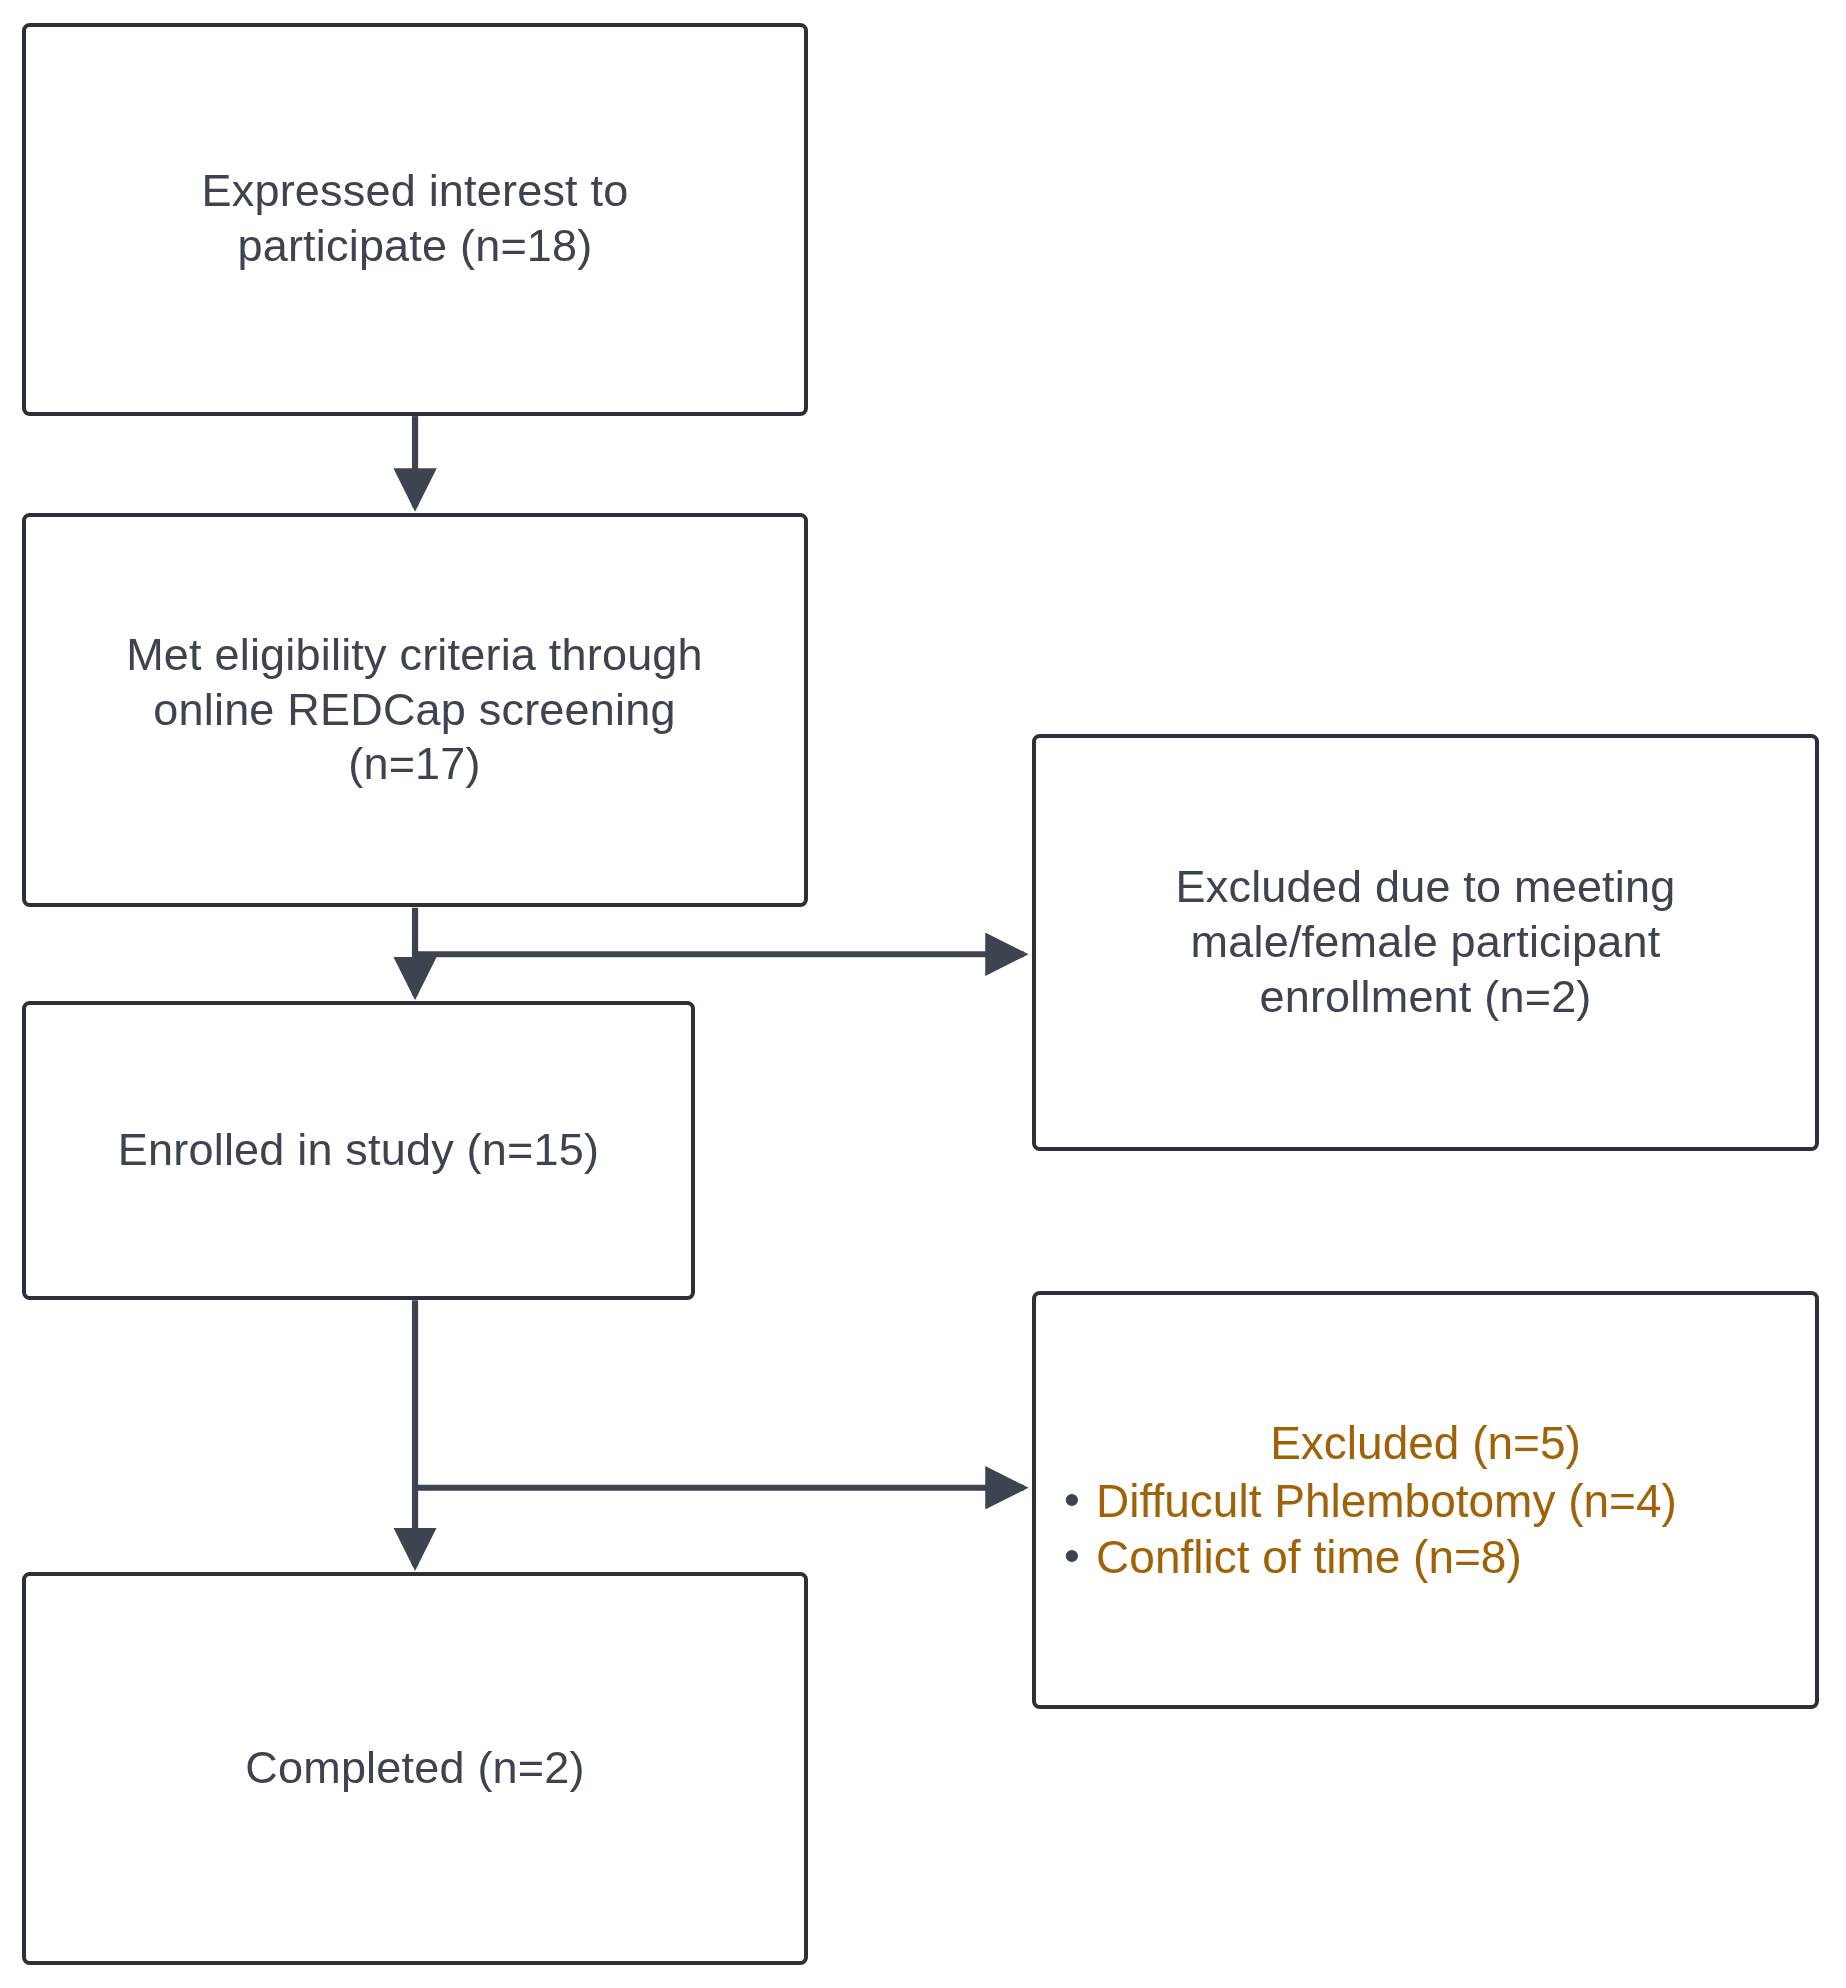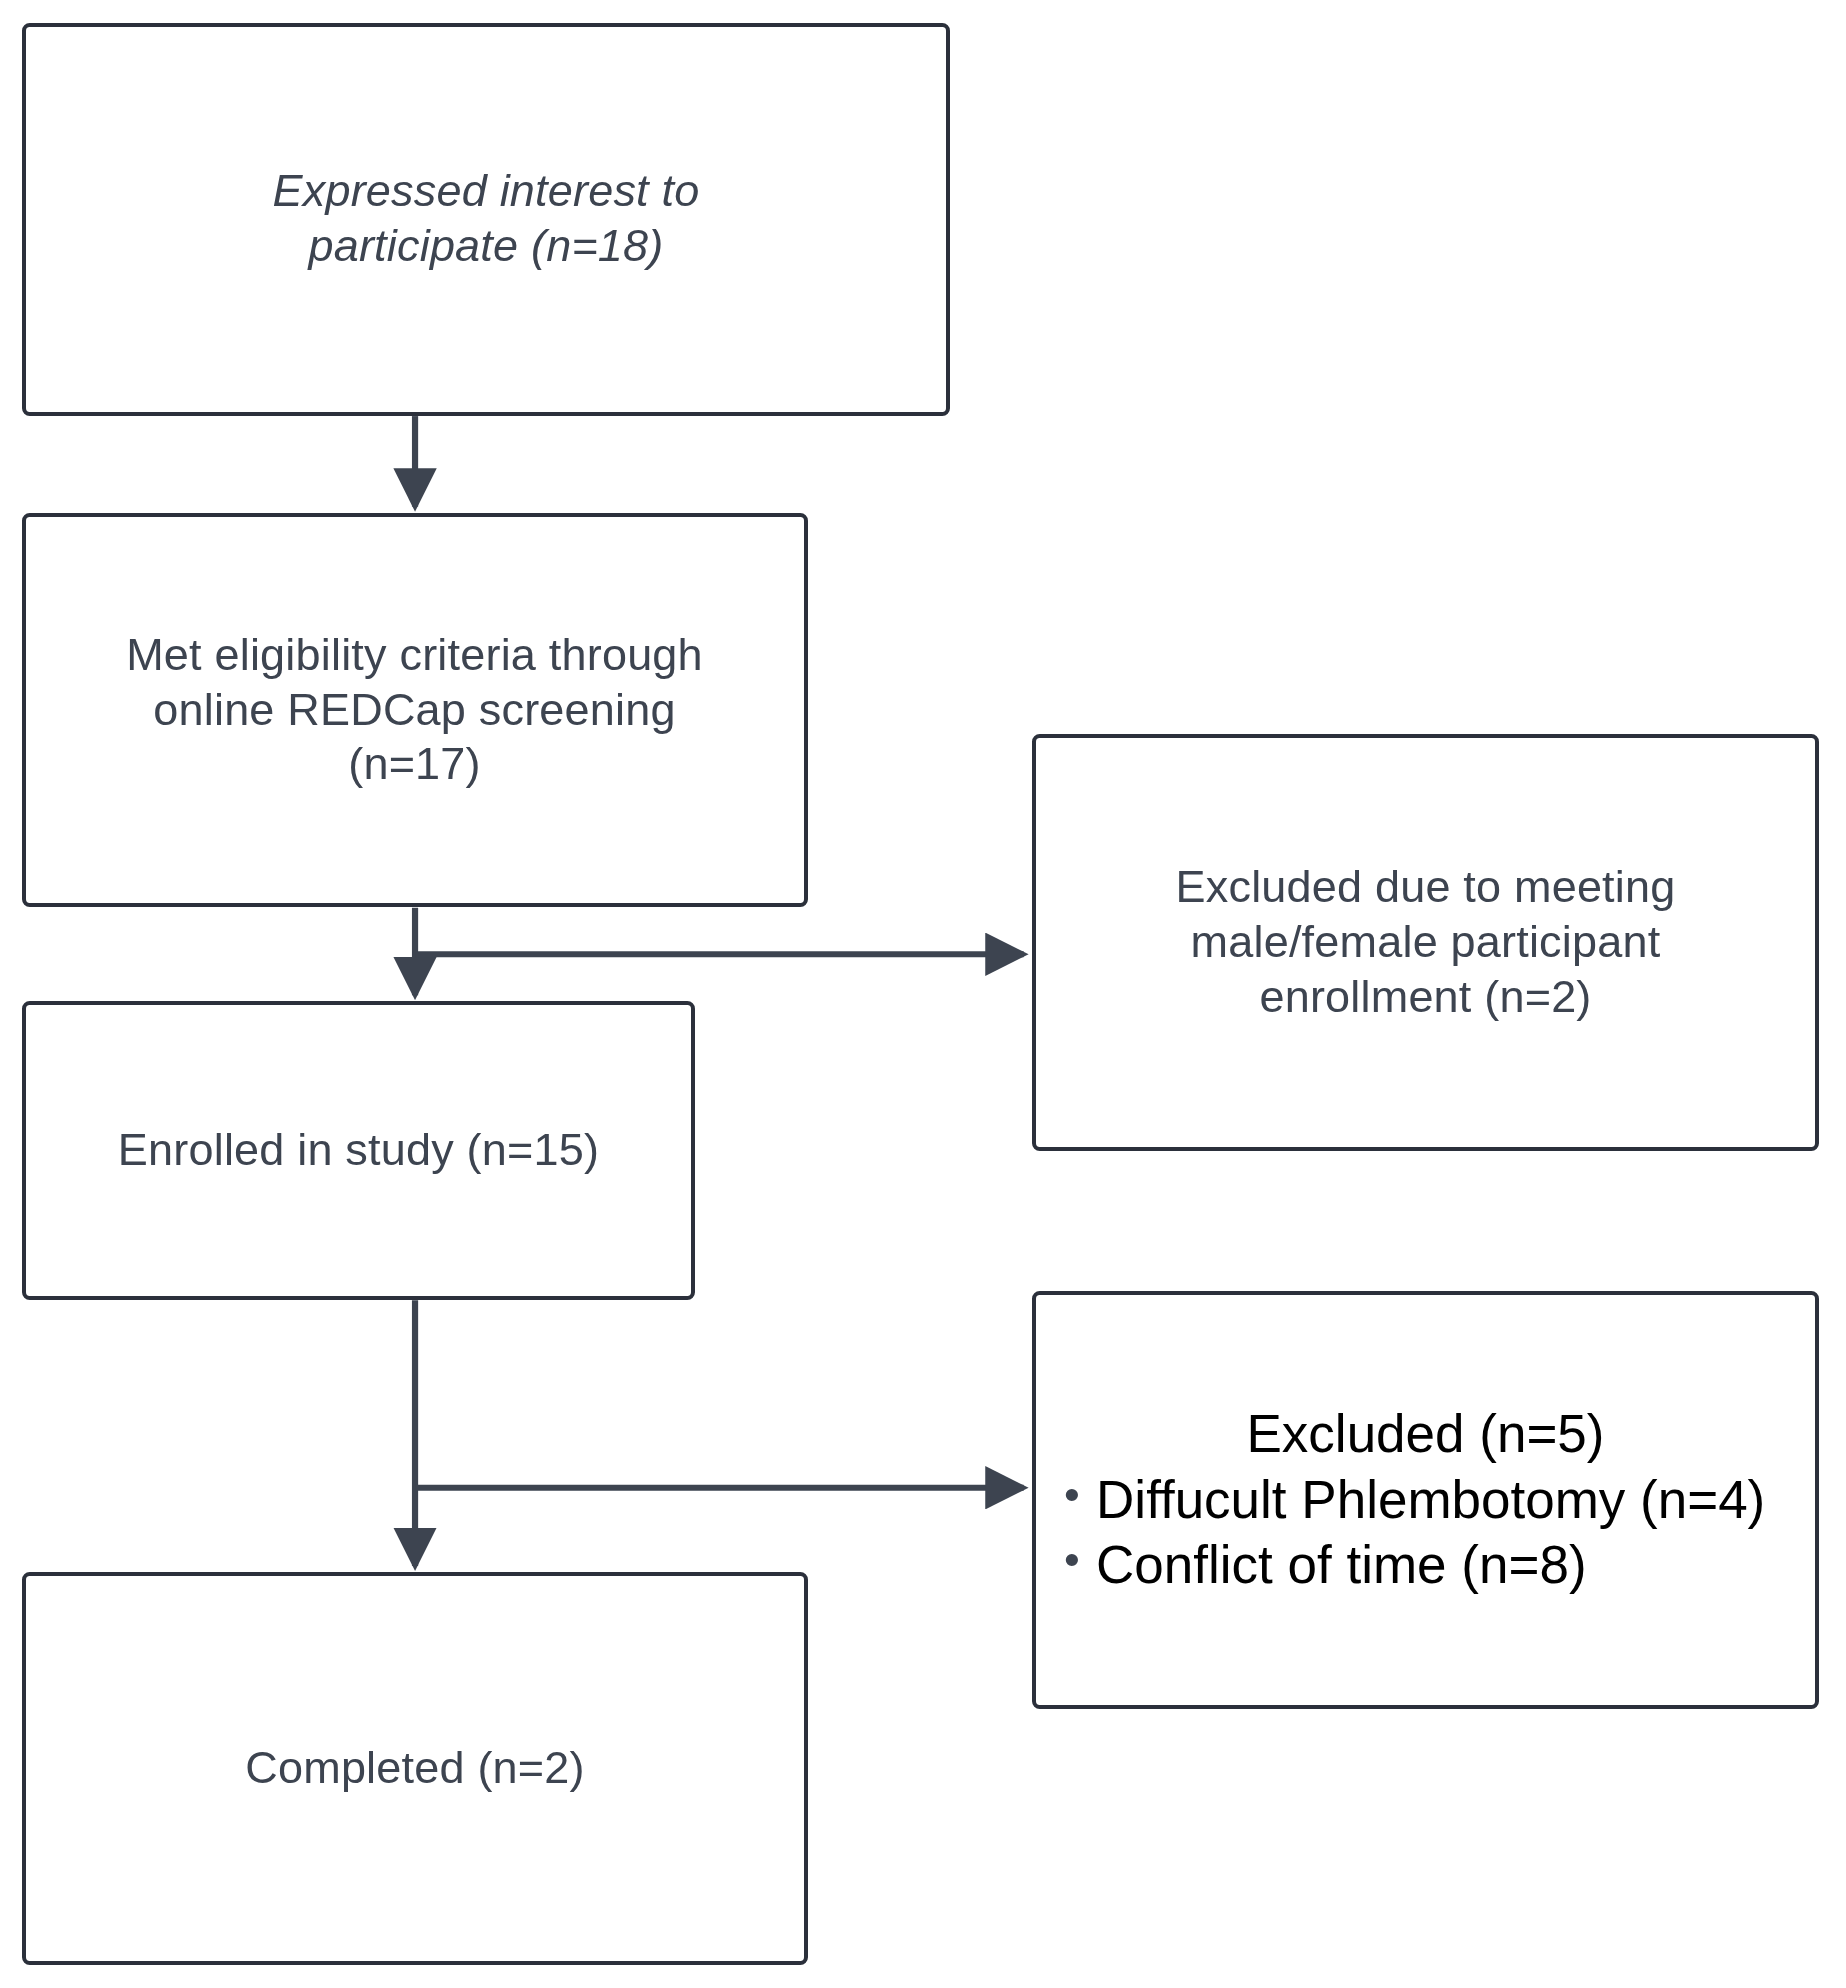--- a/index.html
+++ b/index.html
@@ -32,31 +32,31 @@
   .node-text {
     color: #3d4450;
     font-size: 45px;
     line-height: 1.22;
     text-align: center;
     font-weight: 400;
     letter-spacing: 0.2px;
     white-space: pre-line;
   }
   
-  #node-expressed-interest { left: 22px;  top: 22.5px;   width: 928px; height: 393px; font-style: italic; }
+  #node-expressed-interest { left: 22px;  top: 22.5px;   width: 786px; height: 393px; }
   #node-met-eligibility    { left: 22px;  top: 513px;  width: 786px; height: 394px; padding-left: 13px; }
   #node-enrolled           { left: 22px;  top: 1001px; width: 673px; height: 299px; }
   #node-completed          { left: 22px;  top: 1572px; width: 786px; height: 393px; }
   
   #node-excluded-enrollment { left: 1032px; top: 734px;  width: 787px; height: 417px; }
   #node-excluded-other      { left: 1032px; top: 1291px; width: 787px; height: 418px; }
 
   .excluded-list {
-    color: #000000;
-    font-size: 53px;
+    color: #a16207;
+    font-size: 46px;
     line-height: 1.22;
     text-align: left;
     width: 100%;
   }
   .excluded-list .heading {
     text-align: center;
     display: block;
     margin-bottom: 1.5px;
   }
   .excluded-list ul {

